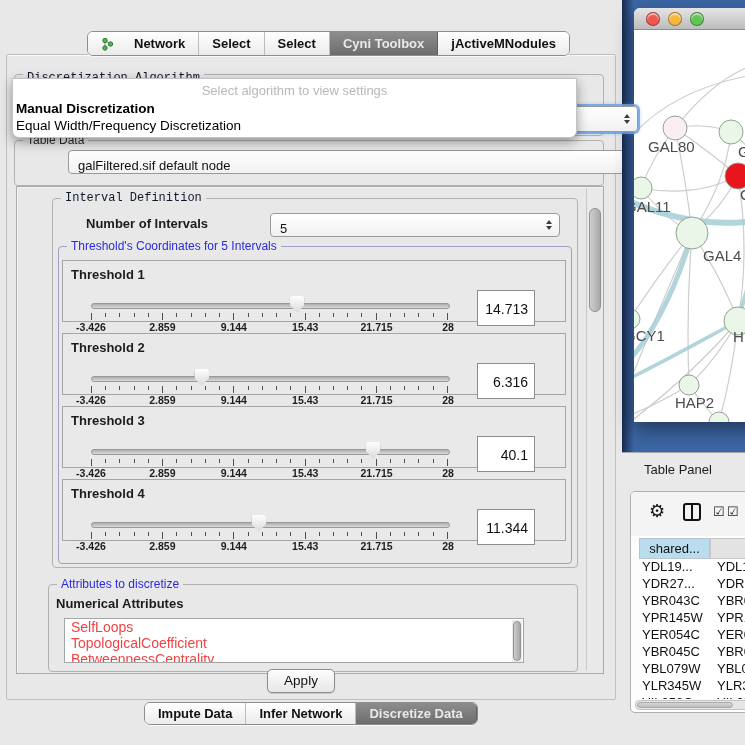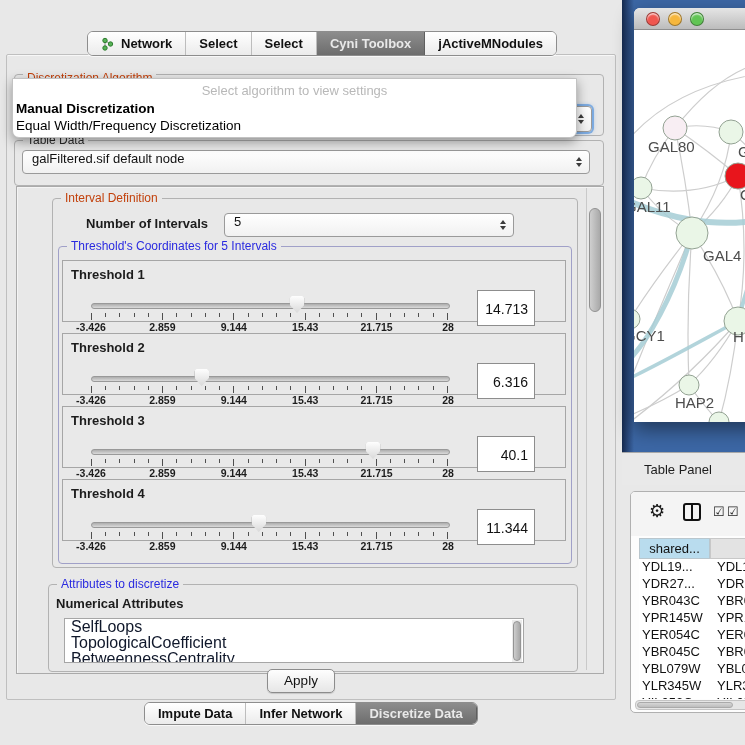--- a/index.html
+++ b/index.html
@@ -12,46 +12,46 @@
   .titlebar .title{position:absolute;left:10px;top:5px;font-size:13px;color:#1d1d1d;}
   .tb-icons{position:absolute;right:10px;top:6px;display:flex;gap:11px;align-items:center;}
   .float-box{width:9px;height:9px;border:2px solid #2b2b2b;border-radius:2px;}
   .close-x{font-size:14px;font-weight:bold;color:#1b1b1b;line-height:13px;}
 
   
   .tabstrip{position:absolute;display:flex;height:23px;border:1px solid #8d8d8d;border-radius:6px;
     overflow:hidden;background:#fff;box-shadow:0 1px 0 rgba(255,255,255,.7);z-index:3;}
   #top-tabs{left:87px;top:31px;}
   #bottom-tabs{left:144px;top:702px;height:21px;}
-  .tab{display:flex;align-items:center;justify-content:center;gap:7px;padding:0 13px;
+  .tab{display:flex;align-items:center;justify-content:center;gap:20px;padding:0 13px;
     font-size:13px;font-weight:bold;color:#111;background:linear-gradient(#ffffff,#ebebeb);
     border-right:1px solid #bdbdbd;white-space:nowrap;}
   .tab:last-child{border-right:none;}
   .tab.selected{background:linear-gradient(#8d8d8d,#6d6d6d);color:#e9e9e9;border-right:1px solid #5f5f5f;}
   .tabicon{display:flex;align-items:center;}
 
   
   .content-panel{position:absolute;left:6px;top:54px;width:608px;height:644px;background:#e8e8e8;
     border:1px solid #bfbfbf;border-radius:2px;box-shadow:inset 0 1px 0 #f7f7f7;}
 
   
   .group{position:absolute;border:1px solid #b2b2b2;border-radius:4px;}
   .group-label{position:absolute;top:-8px;left:8px;background:#e8e8e8;padding:0 4px;font-size:12px;white-space:nowrap;}
-  .green{color:#c2410c;} .blue{color:#2a2ae0;} .dark{color:#2b2b2b;}
+  .green{color:#0f172a;font-family:Liberation Mono, monospace;} .blue{color:#2a2ae0;} .dark{color:#2b2b2b;}
 
   #grp-algo{left:14px;top:74px;width:588px;height:60px;}
   #grp-tabledata{left:14px;top:140px;width:588px;height:44px;}
   #grp-interval{left:52px;top:198px;width:524px;height:368px;}
   #grp-thresholds{left:58px;top:246px;width:512px;height:316px;border-color:#a0a0c8;}
   #grp-attrs{left:48px;top:584px;width:528px;height:86px;}
 
   
   .combo{position:absolute;background:linear-gradient(#ffffff,#f1f1f1);border:1px solid #9a9a9a;
-    border-radius:4px;font-size:13px;color:#111;display:flex;align-items:flex-start;
-    padding:0 24px 0 9px;box-sizing:border-box;}
+    border-radius:4px;font-size:13px;color:#111;display:flex;align-items:flex-end;
+    padding:0 24px 0 9px;box-sizing:border-box;margin-left:46px;}
   .combo .arrows{position:absolute;right:7px;top:50%;transform:translateY(-50%);
     display:flex;flex-direction:column;gap:2px;}
   .arr-up{width:0;height:0;border-left:3.5px solid transparent;border-right:3.5px solid transparent;border-bottom:4px solid #3c3c3c;}
   .arr-dn{width:0;height:0;border-left:3.5px solid transparent;border-right:3.5px solid transparent;border-top:4px solid #3c3c3c;}
   #combo-algo{left:20px;top:106px;width:572px;height:26px;z-index:5;
     box-shadow:0 0 0 2px rgba(106,160,222,.8),0 0 5px rgba(90,150,220,.8);}
   #combo-tabledata{left:22px;top:150px;width:568px;height:24px;}
   #combo-intervals{left:224px;top:213px;width:290px;height:24px;}
 
   
@@ -88,21 +88,21 @@
   .tick.major{height:7px;}
   .ticklabels{position:absolute;left:0;top:60px;width:100%;height:12px;}
   .ticklab{position:absolute;transform:translateX(-50%);font-size:10.5px;font-weight:bold;color:#1d1d1d;white-space:nowrap;}
   .valbox{position:absolute;right:30px;top:29px;width:58px;height:36px;background:#fff;
     border:1px solid #8d8d8d;font-size:14px;color:#111;text-align:right;
     line-height:36px;padding-right:6px;box-sizing:border-box;}
 
   
   #attr-list{position:absolute;left:64px;top:618px;width:460px;height:45px;background:#fff;
     border:1px solid #a6a6a6;overflow:hidden;box-sizing:border-box;}
-  .attr-item{font-size:16px;color:#0f172a;line-height:16px;padding-left:6px;white-space:nowrap;}
+  .attr-item{font-size:14px;color:#ef4444;line-height:16px;padding-left:6px;white-space:nowrap;}
   #attr-list .list-scroll{position:absolute;right:1px;top:1px;width:10px;height:42px;background:#ececec;}
   #attr-list .thumb-v2{position:absolute;left:1px;top:1px;width:8px;height:40px;border-radius:4px;
     background:linear-gradient(90deg,#cdcdcd,#a8a8a8);border:1px solid #949494;box-sizing:border-box;}
 
   
   .apply-btn{position:absolute;left:267px;top:669px;width:66px;height:22px;border:1px solid #8c8c8c;
     border-radius:5px;background:linear-gradient(#fefefe,#e6e6e6);font-size:13.5px;color:#111;
     text-align:center;line-height:21px;box-shadow:0 1px 1px rgba(0,0,0,.15);}
 
   

